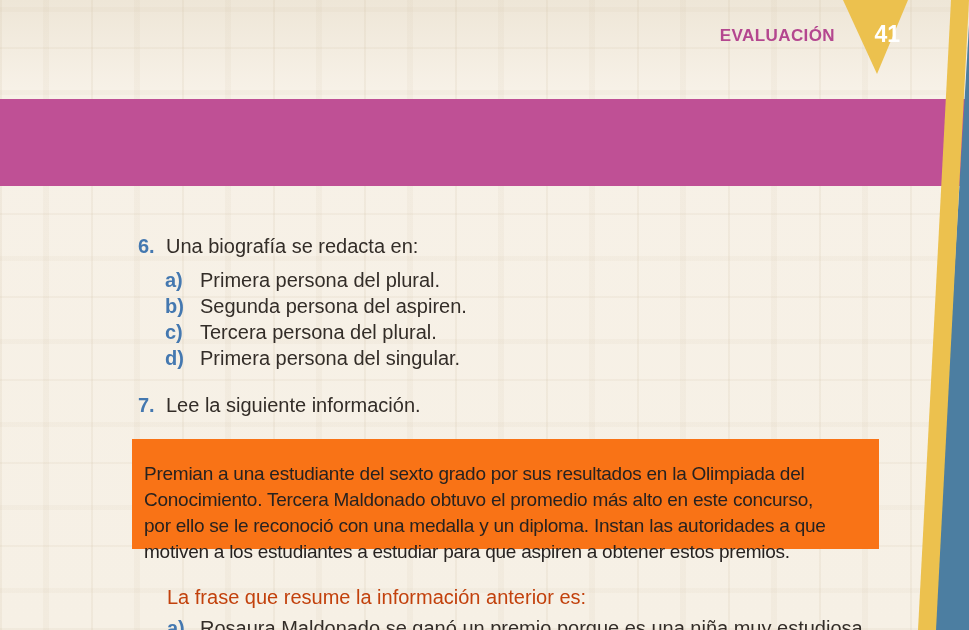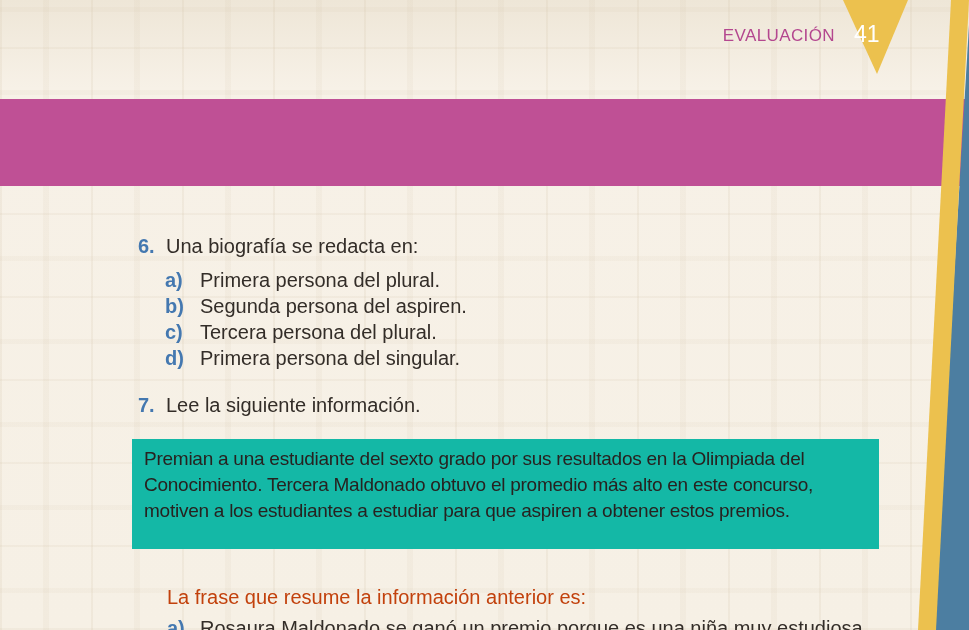--- a/index.html
+++ b/index.html
@@ -18,41 +18,41 @@
       linear-gradient(180deg, #eee6d7 0%, #f7f1e7 14%, #f6f0e5 100%);
   }
   .band {
     position: absolute; left: 0; top: 99px;
     width: 100%; height: 87px;
     background: #bf5095;
   }
   svg.deco { position: absolute; inset: 0; pointer-events: none; }
   .eval-label {
     position: absolute; top: 26px; right: 134px;
-    color: #b4478f; font-weight: normal; font-size: 17px;
+    color: #b4478f; font-weight: bold; font-size: 17px;
     letter-spacing: 0.4px;
   }
   .page-num {
     position: absolute; left: 854px; top: 21px; width: 46px;
-    text-align: left;
-    color: #ffffff; font-weight: normal; font-size: 23px;
+    text-align: right;
+    color: #ffffff; font-weight: bold; font-size: 23px;
   }
   .q-line { position: absolute; display: flex; font-size: 20px; color: #332d28; }
   .q-num { width: 28px; font-weight: bold; color: #4478b0; flex: 0 0 auto; }
   .q6 { left: 138px; top: 235px; }
   .q7 { left: 138px; top: 394px; }
   .opt-row { position: absolute; display: flex; font-size: 20px; color: #332d28; height: 26px; }
   .opt-letter { width: 35px; font-weight: bold; color: #4478b0; flex: 0 0 auto; }
   .opts-q6 .opt-row { left: 165px; }
   .passage-box {
     position: absolute; left: 132px; top: 439px;
     width: 747px; height: 110px;
-    background: #14b8a6;
+    background: #f97316;
     box-sizing: border-box;
-    padding: 7px 12px;
+    padding: 22px 12px;
     color: #272220;
     font-size: 19px; line-height: 26px;
     letter-spacing: -0.25px;
   }
   .passage-box .line { white-space: nowrap; }
   .followup {
     position: absolute; left: 167px; top: 586px;
     font-size: 20px; color: #c2410c;
   }
   .opt-bottom { left: 167px; top: 617px; }
@@ -99,20 +99,21 @@
 </div>
 
 <div class="q-line q7">
   <span class="q-num">7.</span>
   <span>Lee la siguiente información.</span>
 </div>
 
 <div class="passage-box">
   <div class="line">Premian a una estudiante del sexto grado por sus resultados en la Olimpiada del</div>
   <div class="line">Conocimiento. Tercera Maldonado obtuvo el promedio más alto en este concurso,</div>
+  <div class="line">por ello se le reconoció con una medalla y un diploma. Instan las autoridades a que</div>
   <div class="line">motiven a los estudiantes a estudiar para que aspiren a obtener estos premios.</div>
 </div>
 
 <div class="followup">La frase que resume la información anterior es:</div>
 
 <div class="opt-row opt-bottom">
   <span class="opt-letter">a)</span>
   <span>Rosaura Maldonado se ganó un premio porque es una niña muy estudiosa</span>
 </div>
 

